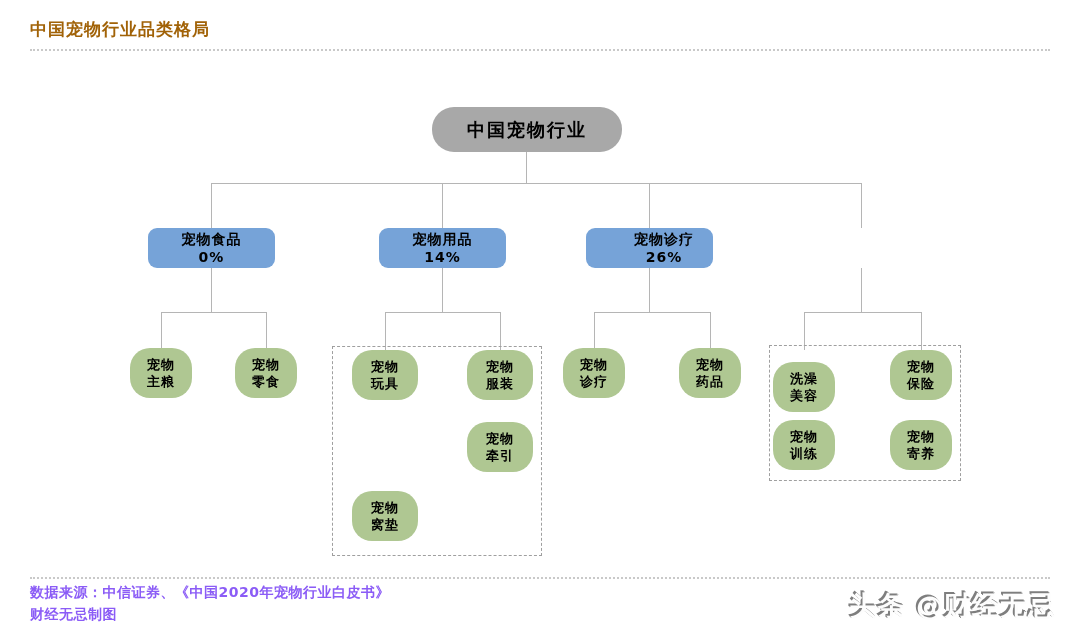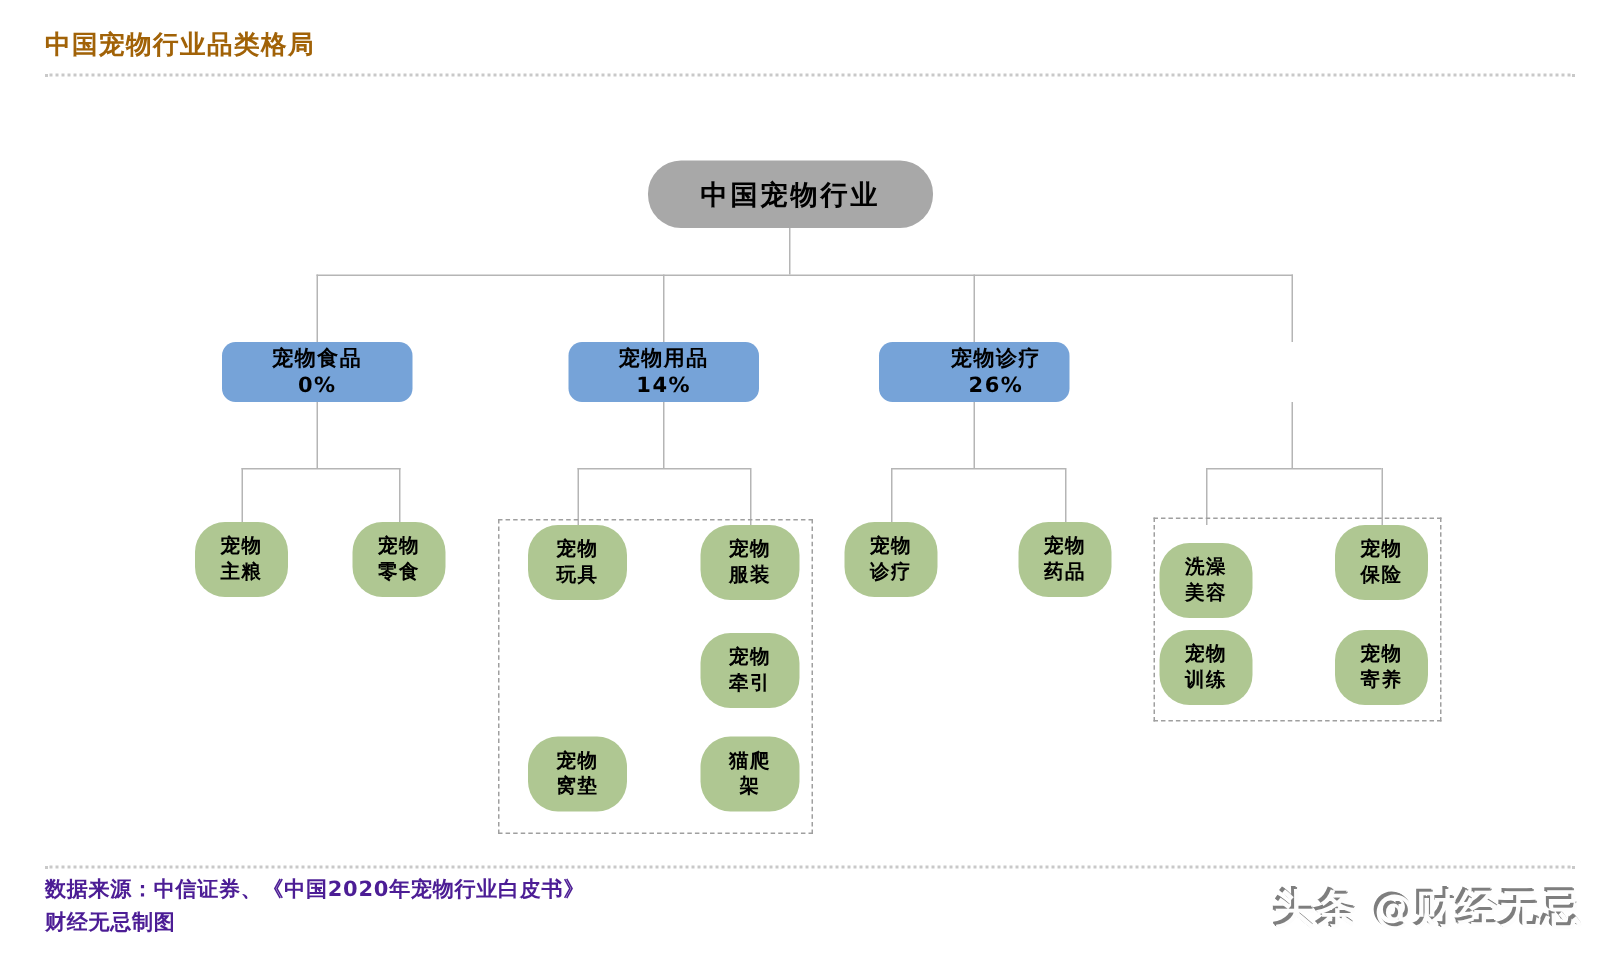--- a/index.html
+++ b/index.html
@@ -28,21 +28,21 @@
     background:var(--category-blue,#76a3d8);font-size:14px;line-height:18px;letter-spacing:1px;
   }
   .leaf{
     width:62px;height:50px;border-radius:20px;
     background:var(--leaf-green,#afc792);font-size:13px;line-height:17px;
     white-space:pre-line;letter-spacing:1px;
   }
   .leaf.wide{width:66px;}
   .dashed-box{position:absolute;border:1px dashed #9f9f9f;box-sizing:border-box;}
   .src{
-    position:absolute;left:30px;font-size:14px;font-weight:bold;color:#4c1d95;letter-spacing:0.5px;
+    position:absolute;left:30px;font-size:14px;font-weight:bold;color:#8b5cf6;letter-spacing:0.5px;
   }
   .src.l1{top:584px;}
   .src.l2{top:606px;}
   .watermark{
     position:absolute;right:24px;top:588px;font-size:27px;font-weight:bold;
     color:#fdfdfd;letter-spacing:1px;
     text-shadow:-2px -2px 0 #7e7e7e,-1px -1px 0 #8a8a8a,1px 1px 0 #ffffff;
   }
 </style>
 </head>
@@ -104,22 +104,20 @@
 零食</div>
 
   <div class="node leaf wide" style="left:352px;top:350px;">宠物
 玩具</div>
   <div class="node leaf wide" style="left:467px;top:350px;">宠物
 服装</div>
   <div class="node leaf wide" style="left:467px;top:422px;">宠物
 牵引</div>
   <div class="node leaf wide" style="left:352px;top:491px;">宠物
 窝垫</div>
-  <div class="node leaf wide" style="left:467px;top:491px;">猫爬
-架</div>
 
   <div class="node leaf" style="left:563px;top:348px;">宠物
 诊疗</div>
   <div class="node leaf" style="left:679px;top:348px;">宠物
 药品</div>
 
   <div class="node leaf" style="left:773px;top:350px;margin-top:12px;">洗澡
 美容</div>
   <div class="node leaf" style="left:890px;top:350px;">宠物
 保险</div>

